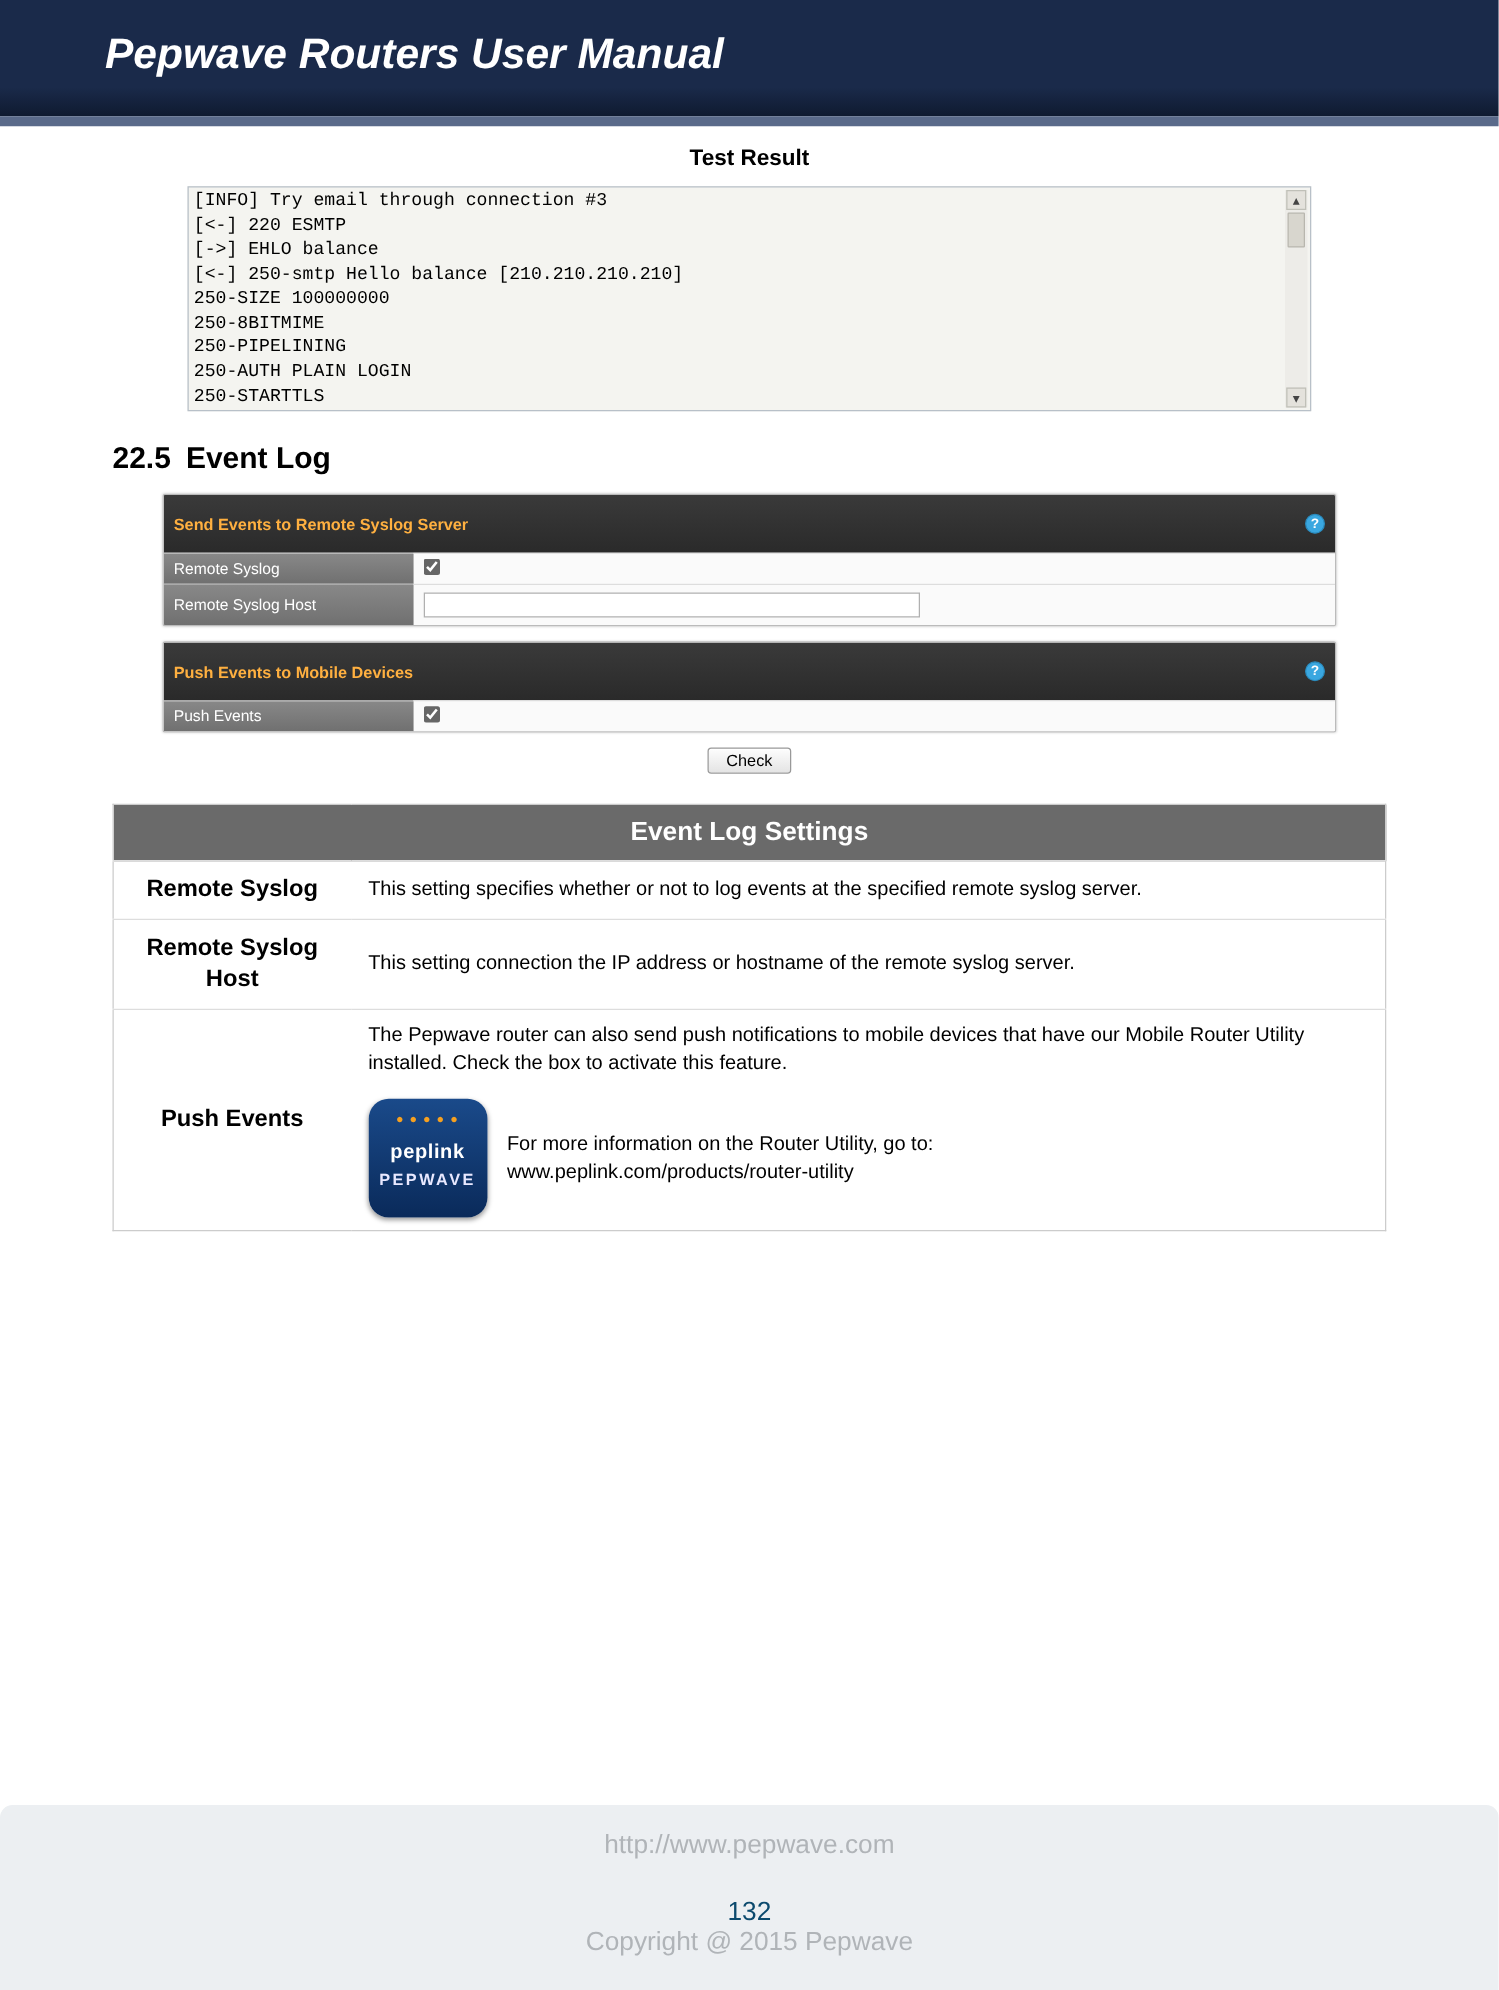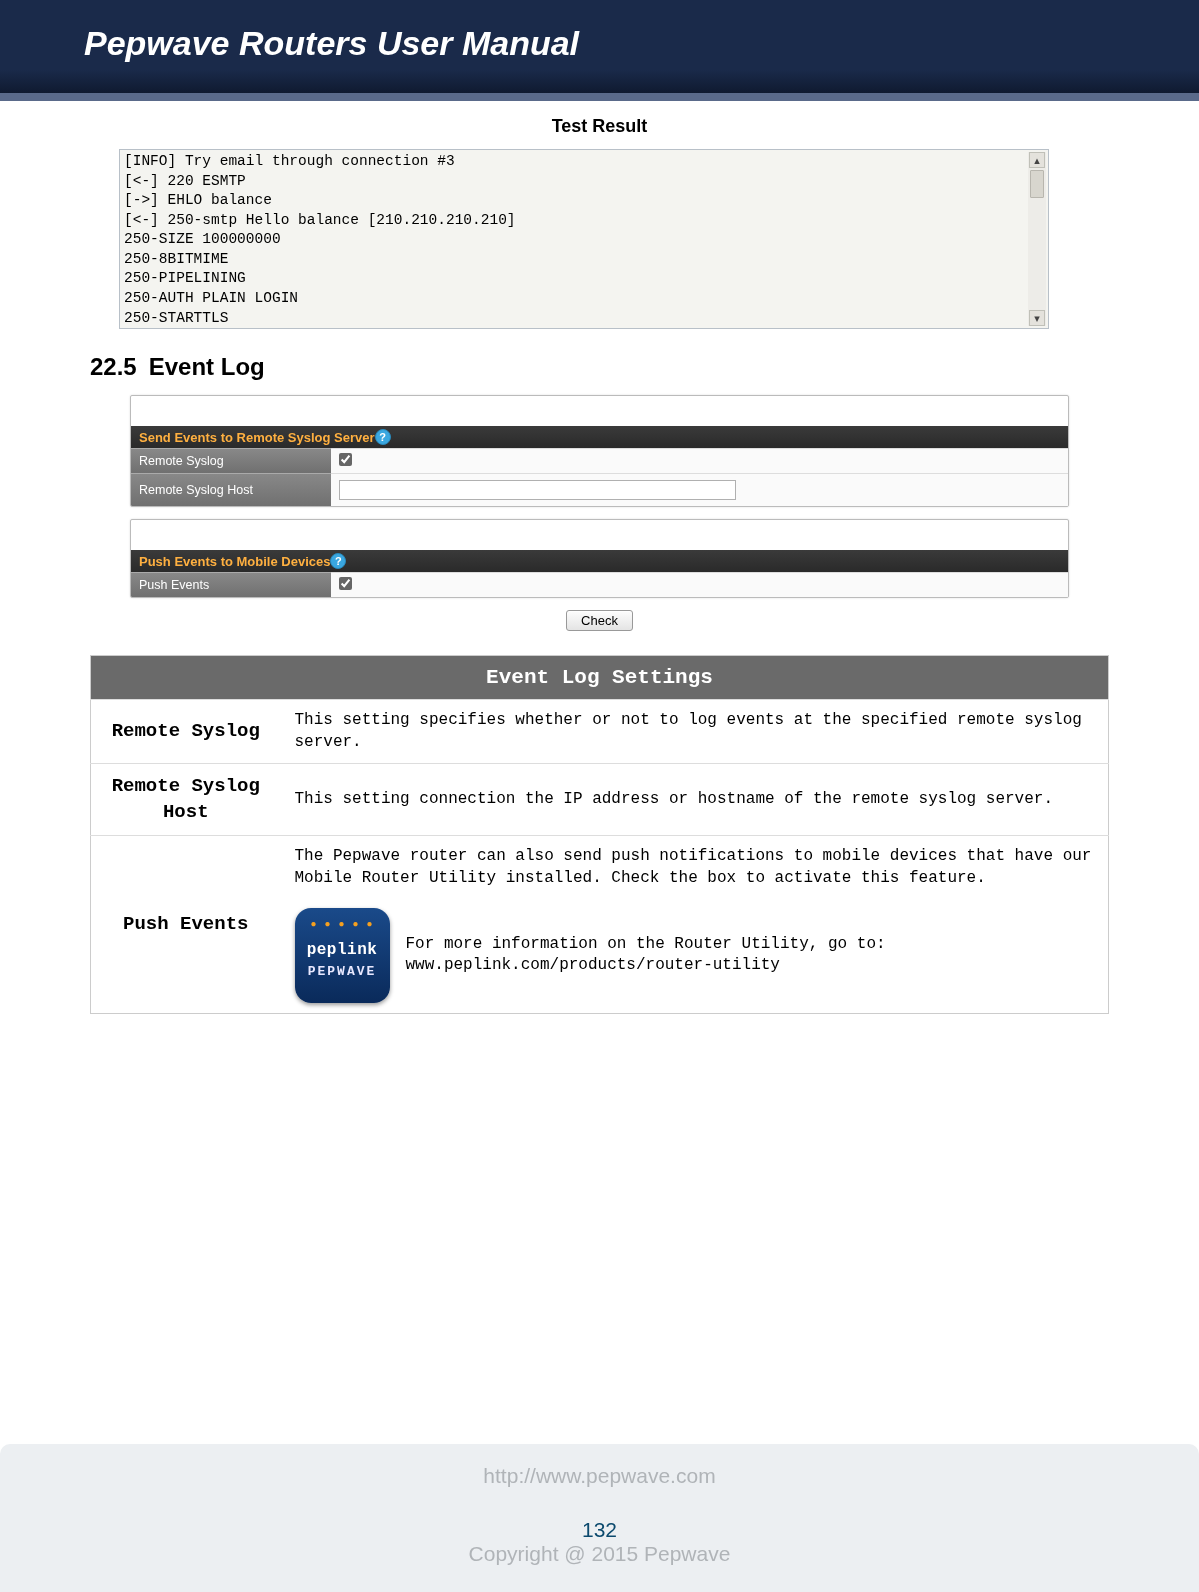--- a/index.html
+++ b/index.html
@@ -34,21 +34,21 @@
   .content {
     padding: 10px 90px 0 90px;
   }
   .test-result-title {
     text-align: center;
     font-weight: bold;
     font-size: 18px;
     margin: 10px 0 12px 0;
   }
   .test-result-box {
-    margin: 0 60px 24px 29px;
+    margin: 0 60px 24px 60px;
     border: 1px solid #b8c0c8;
     background: #f4f4f0;
     position: relative;
     height: 180px;
     overflow: hidden;
   }
   .test-result-text {
     font-family: "Courier New", monospace;
     font-size: 14.5px;
     line-height: 1.35;
@@ -100,25 +100,24 @@
     border: 1px solid #bbb;
     border-radius: 2px;
     overflow: hidden;
     box-shadow: 0 0 2px rgba(0,0,0,.15);
     font-size: 13px;
   }
   .panel-title-row {
     background: linear-gradient(to bottom, #3a3a3a 0%, #2a2a2a 100%);
     color: #ffb040;
     font-weight: bold;
-    padding: 3px 8px;
+    padding: 15px 8px;
     position: relative;
-    display:flex;align-items:center;
+    display:flex;align-items:center;justify-content:space-between;
     font-size: 13px;
-    margin-top: 30px;
   }
   .help-icon {
     display:inline-flex;align-items:center;justify-content:center;
     width:16px;height:16px;border-radius:50%;
     background:#3aa7e0;color:#fff;font-size:11px;font-weight:bold;
     border:1px solid #2a8abc;
   }
   .panel-row {
     display:flex;
     align-items:center;
@@ -158,21 +157,20 @@
     background:linear-gradient(to bottom,#fdfdfd,#e4e4e4);
     border:1px solid #999;
     border-radius:3px;
     box-shadow:0 1px 0 #fff inset;
     cursor:pointer;
   }
   .settings-table {
     width:100%;
     border:1px solid #ccc;
     border-collapse:collapse;
-    font-family:Liberation Mono, monospace;
   }
   .settings-table th {
     background:#6a6a6a;
     color:#fff;
     font-size:21px;
     font-weight:bold;
     padding:10px;
     text-align:center;
   }
   .settings-table td {

